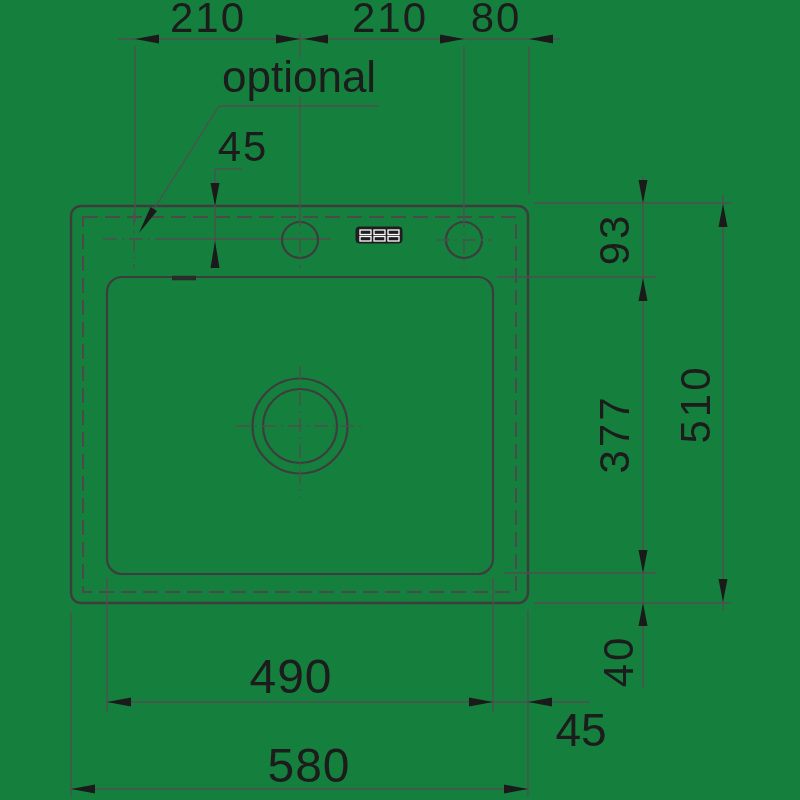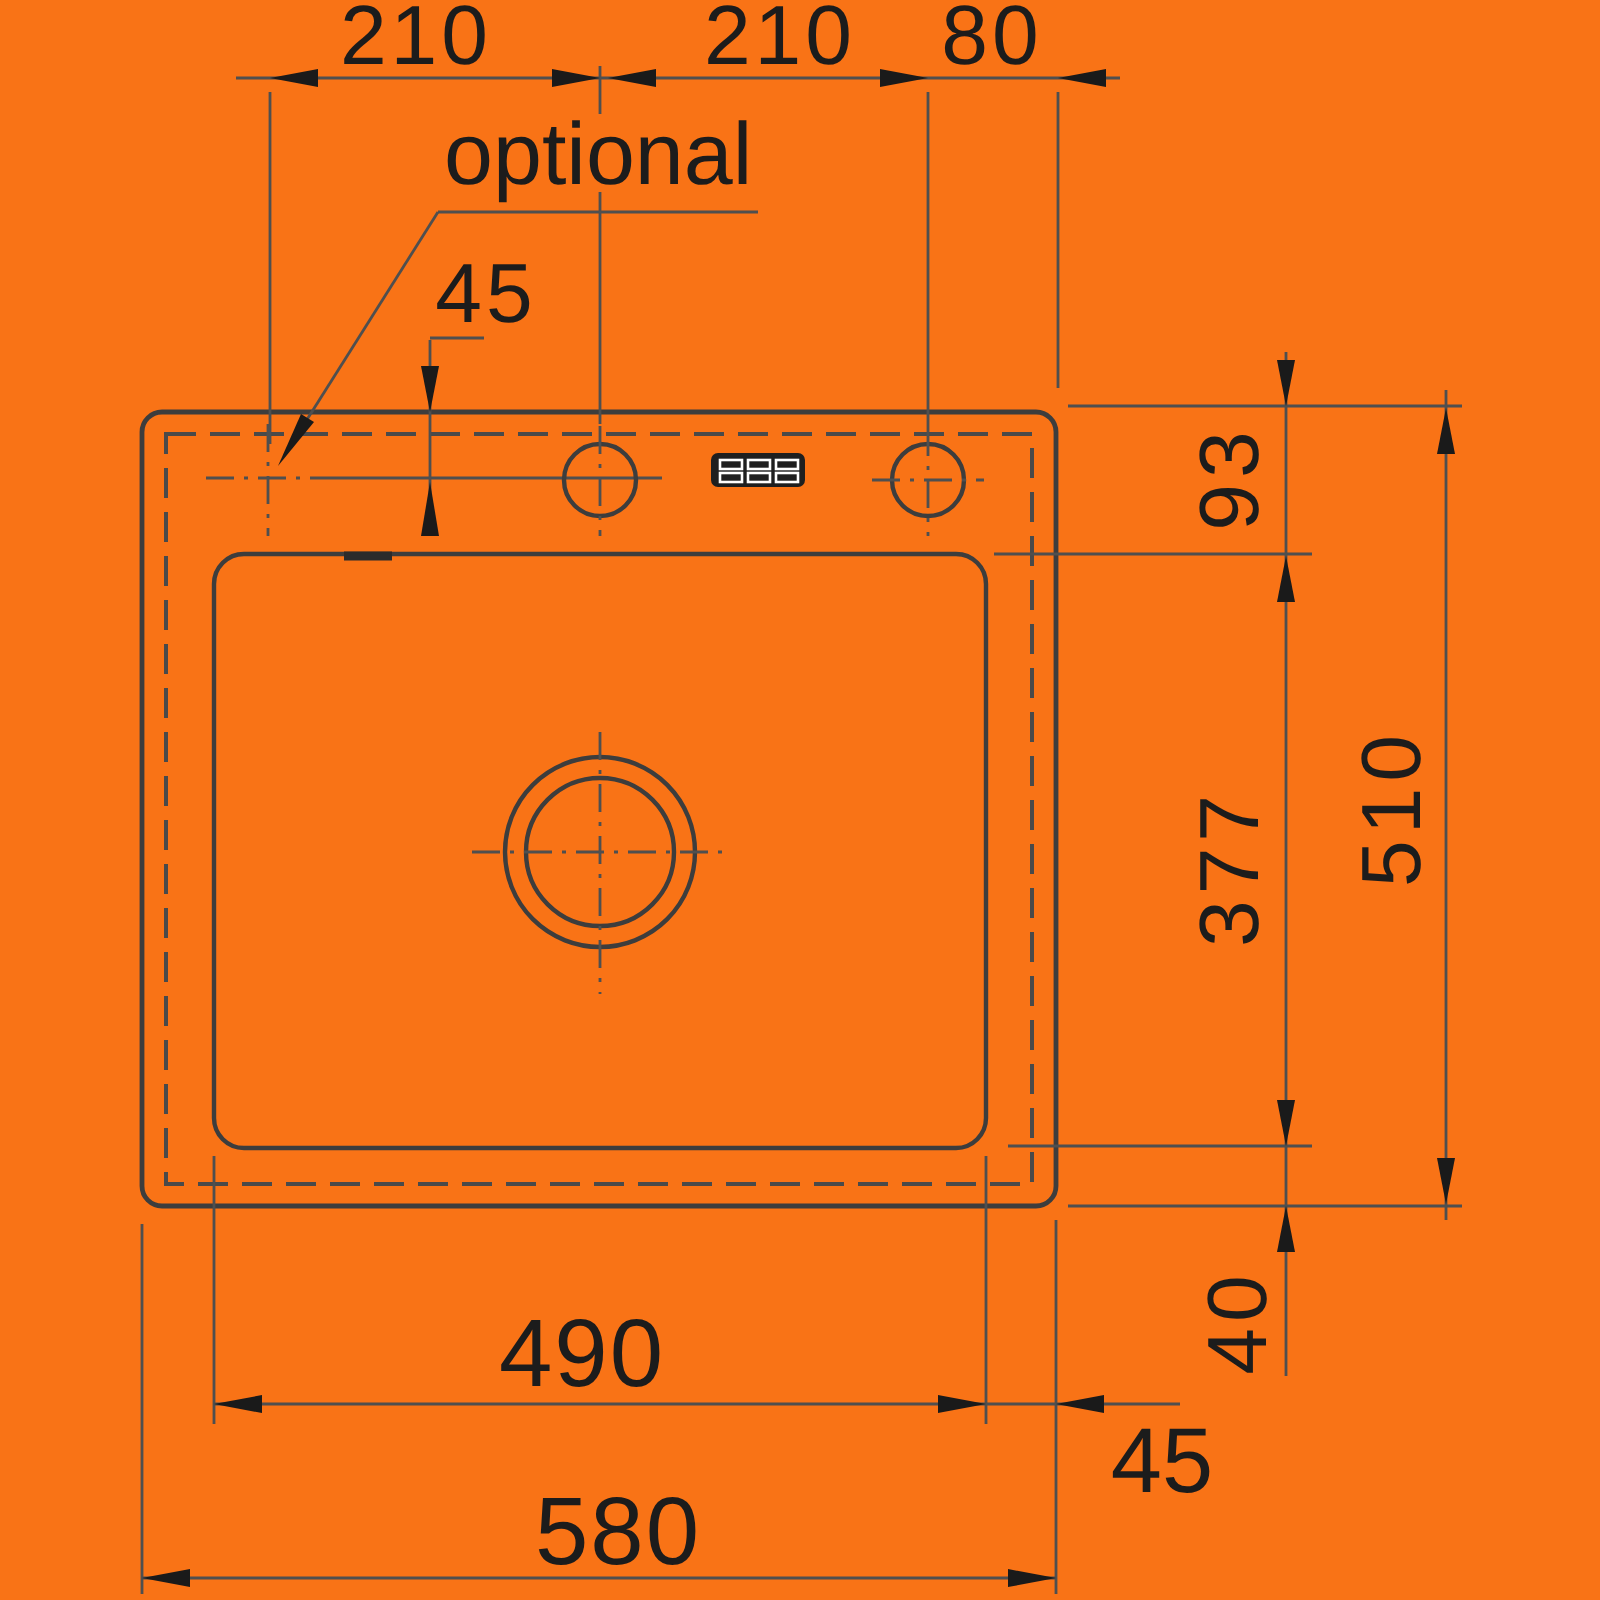--- a/index.html
+++ b/index.html
@@ -1,20 +1,20 @@
 <!DOCTYPE html>
 <html><head>
 <meta charset="utf-8">
 <style>
   html, body { margin: 0; padding: 0; background: #ffffff; }
   .stage {
     position: relative;
     width: 800px;
     height: 800px;
-    background: #f97316;
+    background: #15803d;
     overflow: hidden;
   }
   svg { display: block; }
   .outline   { fill: none; stroke: #3d3d3d; stroke-width: 2.4; }
   .outline-bowl { fill: none; stroke: #3d3d3d; stroke-width: 2.2; }
   .dashed    { fill: none; stroke: #4a4a4a; stroke-width: 2; stroke-dasharray: 15 7; }
   .thin      { stroke: #4f4f4f; stroke-width: 1.4; fill: none; }
   .dashdot   { stroke: #4f4f4f; stroke-width: 1.4; fill: none; stroke-dasharray: 14 5 2 5; }
   .arrow     { fill: #1a1a1a; stroke: none; }
   .tick      { stroke: #2b2b2b; stroke-width: 4.5; }

